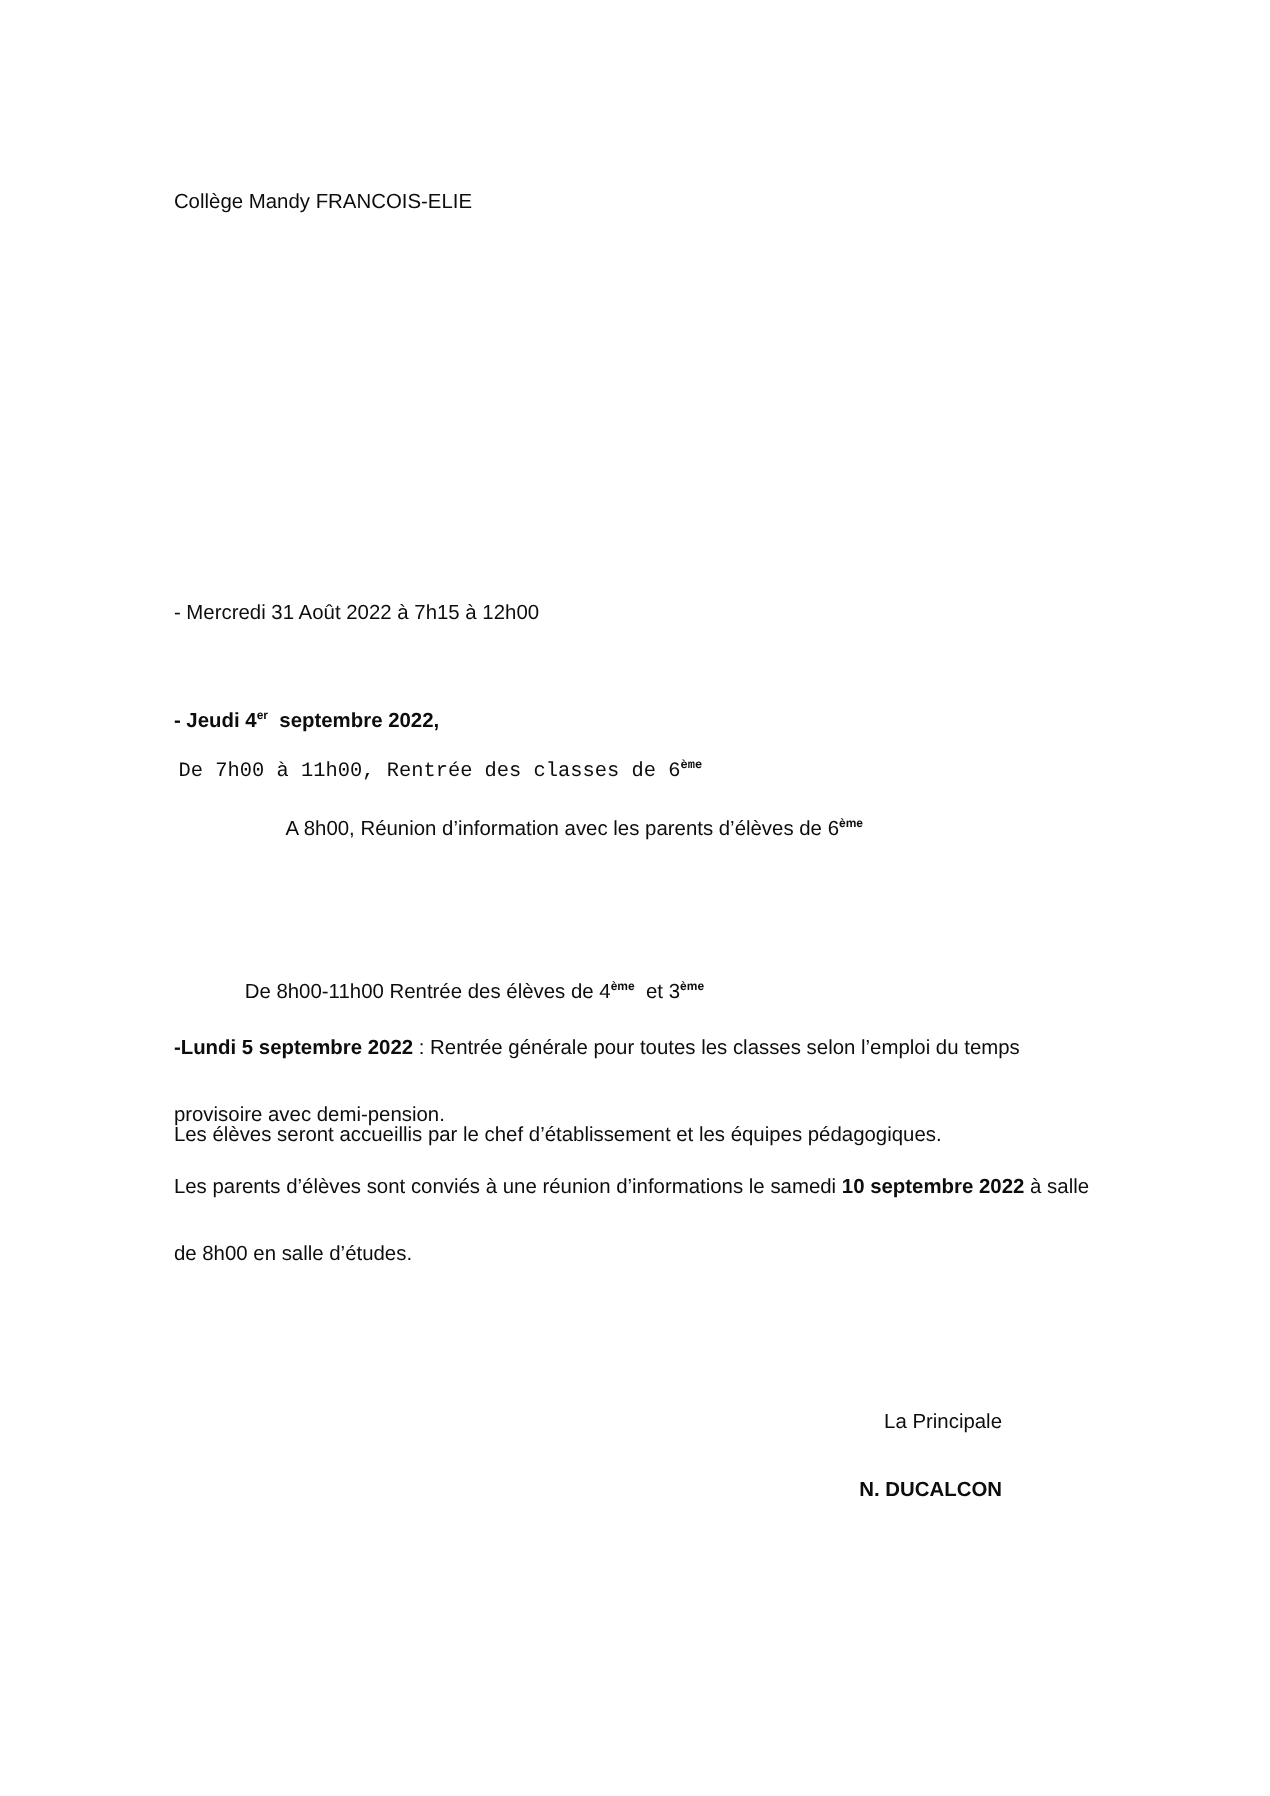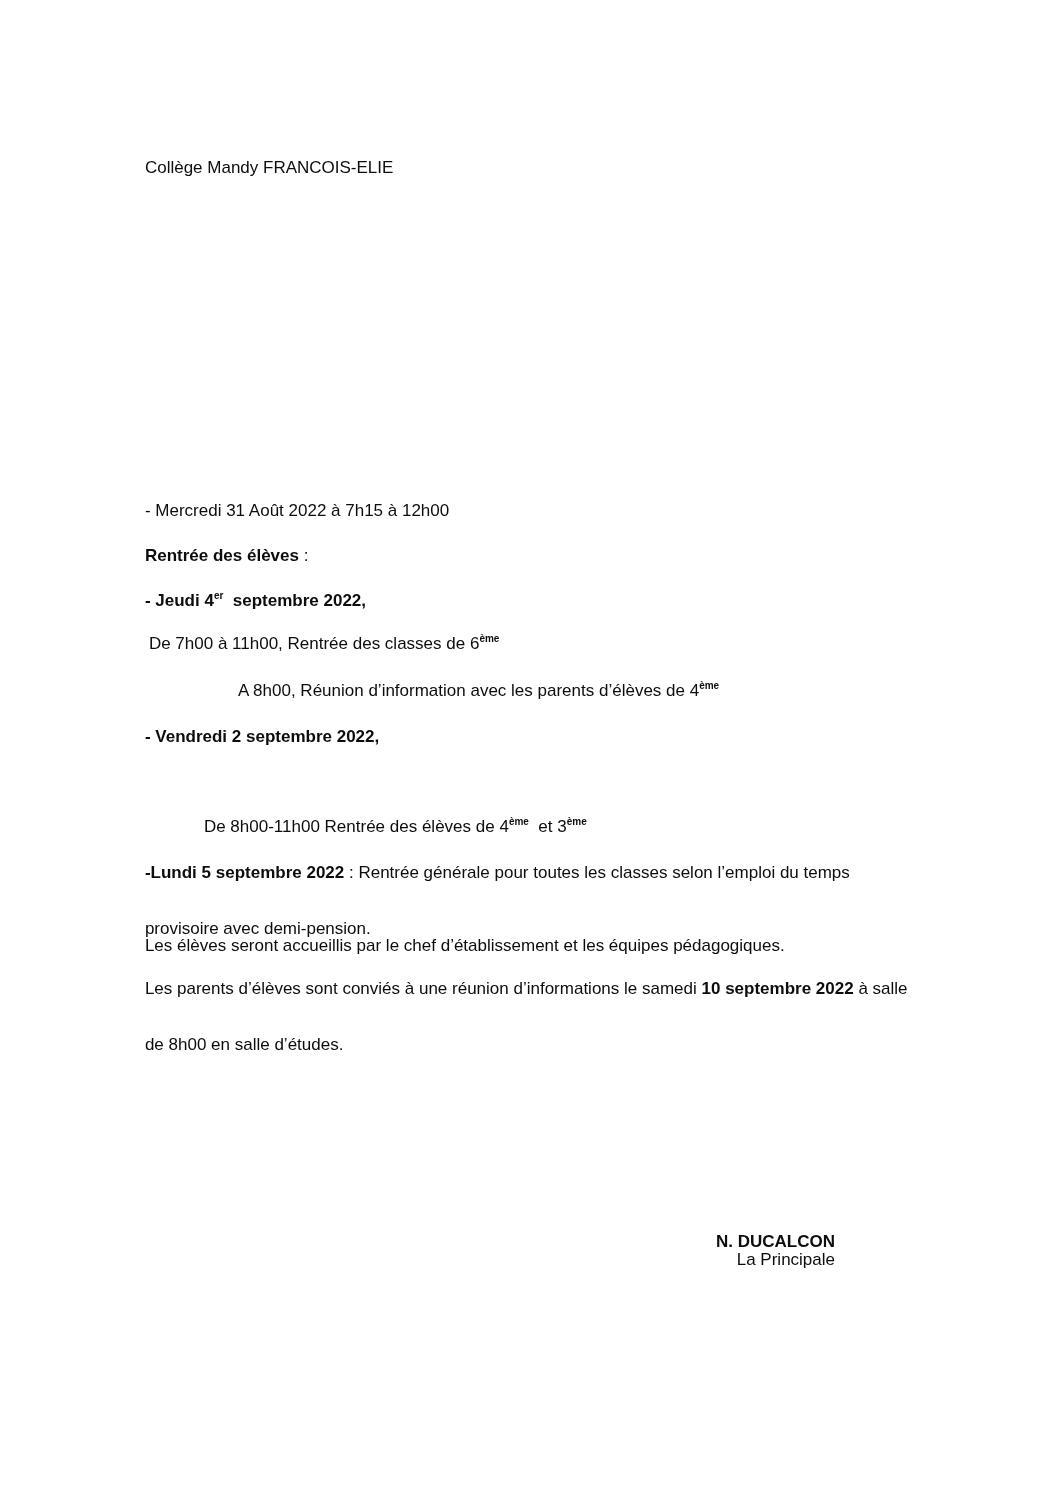--- a/index.html
+++ b/index.html
@@ -29,65 +29,59 @@
     vertical-align: super;
     line-height: 0;
   }
   
   .school-name     { top: 126px;  left: 126px; }
   .intro           { top: 304px;  left: 126px; }
   .staff-heading   { top: 423px;  left: 126px; }
   .staff-item      { top: 469px;  left: 126px; }
   .students-heading{ top: 514px;  left: 126px; }
   .thursday-date   { top: 559px;  left: 126px; }
-  .thursday-line1  { top: 602px;  left: 130px; }
+  .thursday-line1  { top: 602px;  left: 108px; font-family: Liberation Mono, monospace; }
   .thursday-line2  { top: 649px;  left: 220px; }
   .friday-date     { top: 695px;  left: 126px; }
   .friday-line1    { top: 740px;  left: 131px; }
   .friday-line2    { top: 785px;  left: 185px; }
   .monday-para     { top: 831px;  left: 126px; }
   .welcome-para    { top: 904px;  left: 126px; }
   .meeting-para    { top: 947px;  left: 126px; }
-  .sig-role        { top: 1218px; right: 125px; }
+  .sig-role        { top: 1143px; right: 125px; }
   .sig-name        { top: 1200px; right: 125px; text-align: left; font-weight: 700; }
 </style>
 </head>
 <body>
 
 <div class="page">
 
   <div class="line school-name">
     <span>Collège Mandy FRANCOIS-ELIE</span>
   </div>
 
 
 
   <div class="line staff-item">
     <span>- Mercredi 31 Août 2022 à 7h15 à 12h00</span>
   </div>
 
-  <div class="line students-heading">
-    <span class="bold">Rentrée des élèves</span><span> :</span>
-  </div>
 
   <div class="line thursday-date bold">
     <span>- Jeudi 4</span><span class="sup">er</span><span>  septembre 2022,</span>
   </div>
 
   <div class="line thursday-line1">
     <span>De 7h00 à 11h00, Rentrée des classes de 6</span><span class="sup">ème</span>
   </div>
 
   <div class="line thursday-line2">
-    <span>A 8h00, Réunion d’information avec les parents d’élèves de 4</span><span class="sup">ème</span>
+    <span>A 8h00, Réunion d’information avec les parents d’élèves de 6</span><span class="sup">ème</span>
   </div>
 
-  <div class="line friday-date bold">
-    <span>- Vendredi 2 septembre 2022,</span>
-  </div>
 
 
   <div class="line friday-line2">
     <span>De 8h00-11h00 Rentrée des élèves de 4</span><span class="sup">ème</span><span>  et 3</span><span class="sup">ème</span>
   </div>
 
   <div class="para monday-para">
     <span class="bold">-Lundi 5 septembre 2022</span><span> : Rentrée générale pour toutes les classes selon l’emploi du temps</span><br>
     <span>provisoire avec demi-pension.</span>
   </div>

